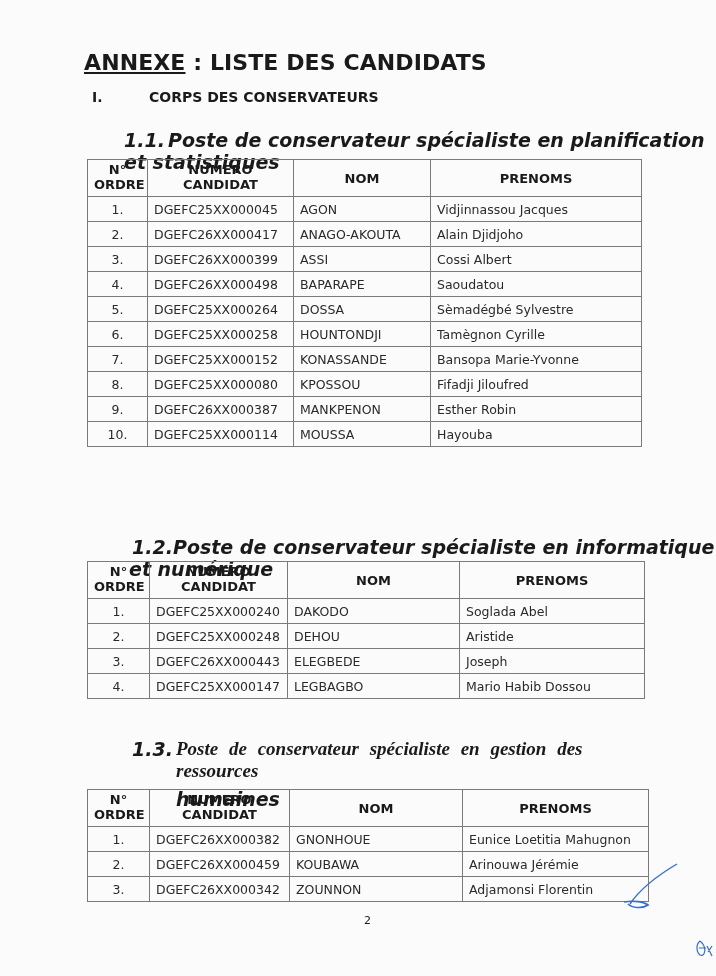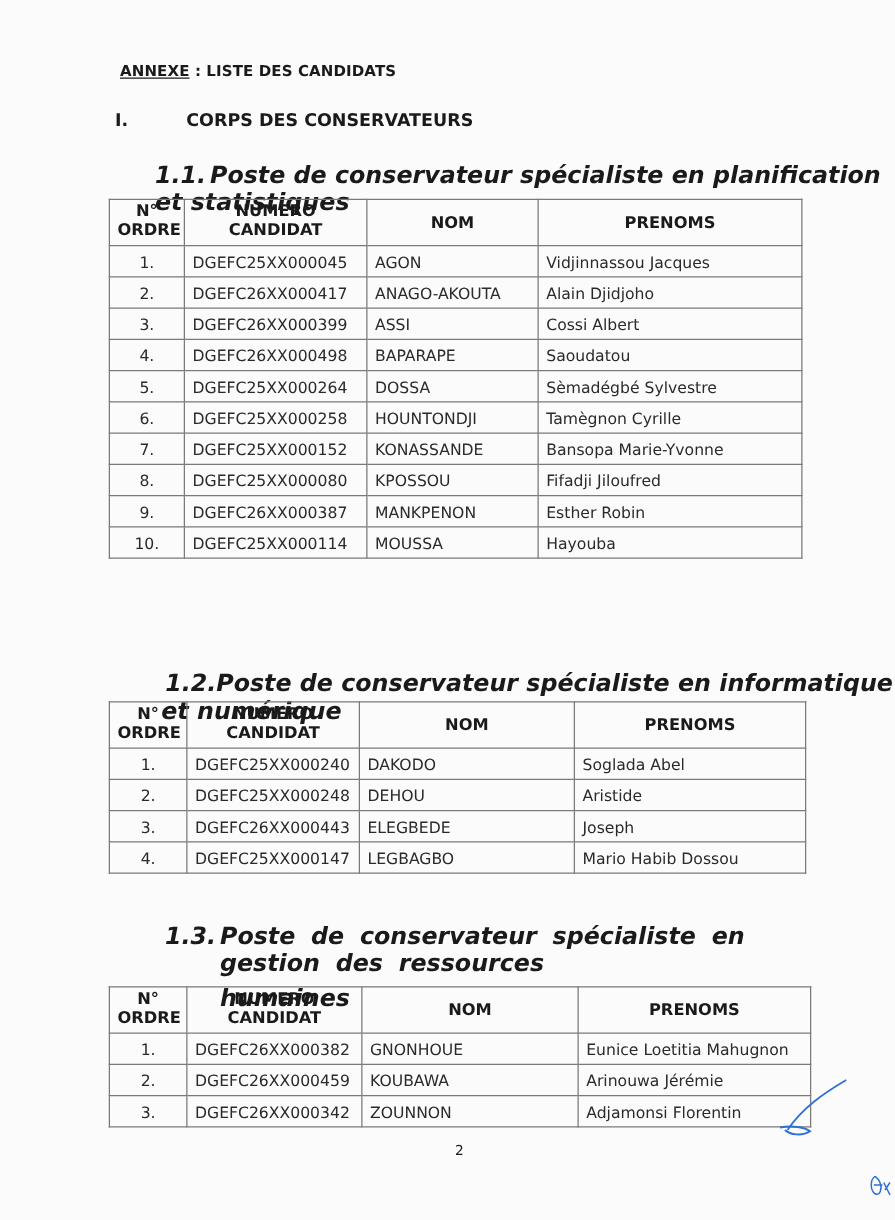--- a/index.html
+++ b/index.html
@@ -1,21 +1,21 @@
 <!DOCTYPE html>
 <html><head>
 <meta charset="utf-8">
 <style>
   html, body { margin: 0; padding: 0; }
   body {
     width: 716px; height: 976px; background: #fbfbfb; position: relative;
     font-family: "DejaVu Sans", sans-serif; color: #1a1a1a; overflow: hidden;
   }
   .abs { position: absolute; }
-  #annex-title { left: 96px; top: 50px; font-size: 12px; font-weight: bold; letter-spacing: 0.1px; }
+  #annex-title { left: 84px; top: 50px; font-size: 22px; font-weight: bold; letter-spacing: 0.1px; }
   #annex-title .u { text-decoration: underline; }
   #section-1 { left: 92px; top: 89px; font-size: 14px; font-weight: bold; }
   #section-1 .num { display: inline-block; width: 57px; }
   .subhead { font-size: 19px; font-weight: bold; font-style: italic; }
   .subhead .num { display: inline-block; }
   table.cand {
     position: absolute; border-collapse: collapse; font-size: 12.5px;
     table-layout: fixed;
   }
   table.cand th, table.cand td {
@@ -169,21 +169,21 @@
         <td>DGEFC25XX000147</td>
         <td>LEGBAGBO</td>
         <td>Mario Habib Dossou</td>
       </tr>
     </tbody>
 </table>
 
 <div class="abs subhead" style="left:132px; top:738px; width:512px;">
   <div style="display:flex; justify-content:space-between;">
     <span style="width:44px;">1.3.</span>
-    <span style="flex:1; display:flex; justify-content:flex-start;">
+    <span style="flex:1; display:flex; justify-content:flex-start;font-family:Liberation Serif, serif;">
       <span style="word-spacing:6px;">Poste de conservateur spécialiste en gestion des ressources</span>
     </span>
   </div>
   <div style="padding-left:44px; margin-top:6px;">humaines</div>
 </div>
 
 <table id="t3" class="cand">
   <colgroup>
       <col style="width:62px">
       <col style="width:140px">

